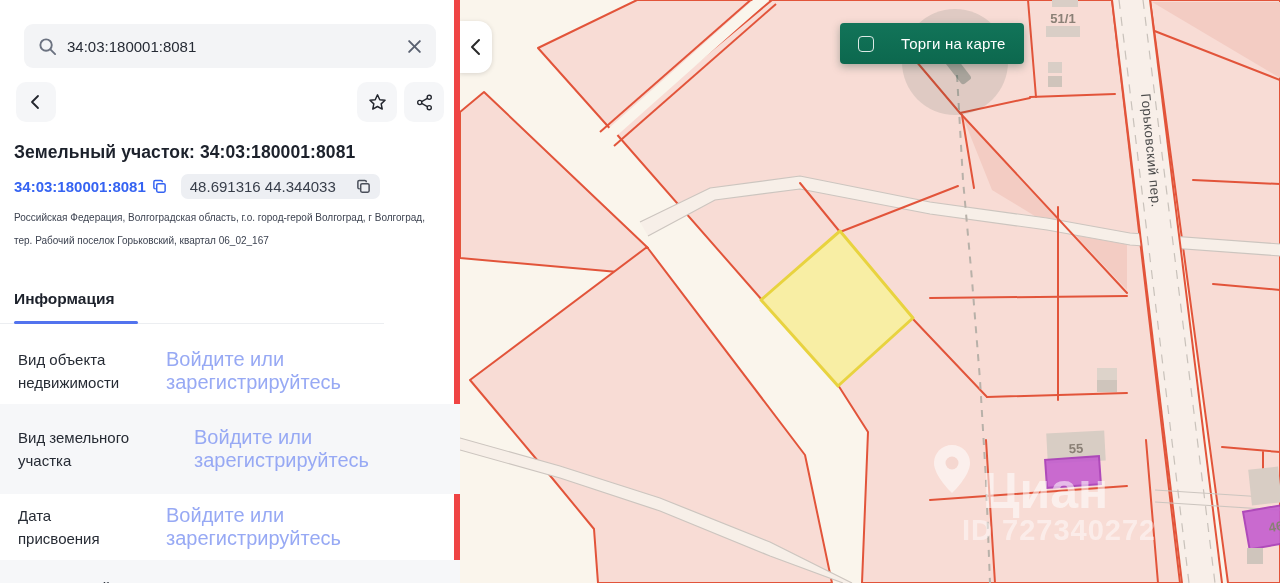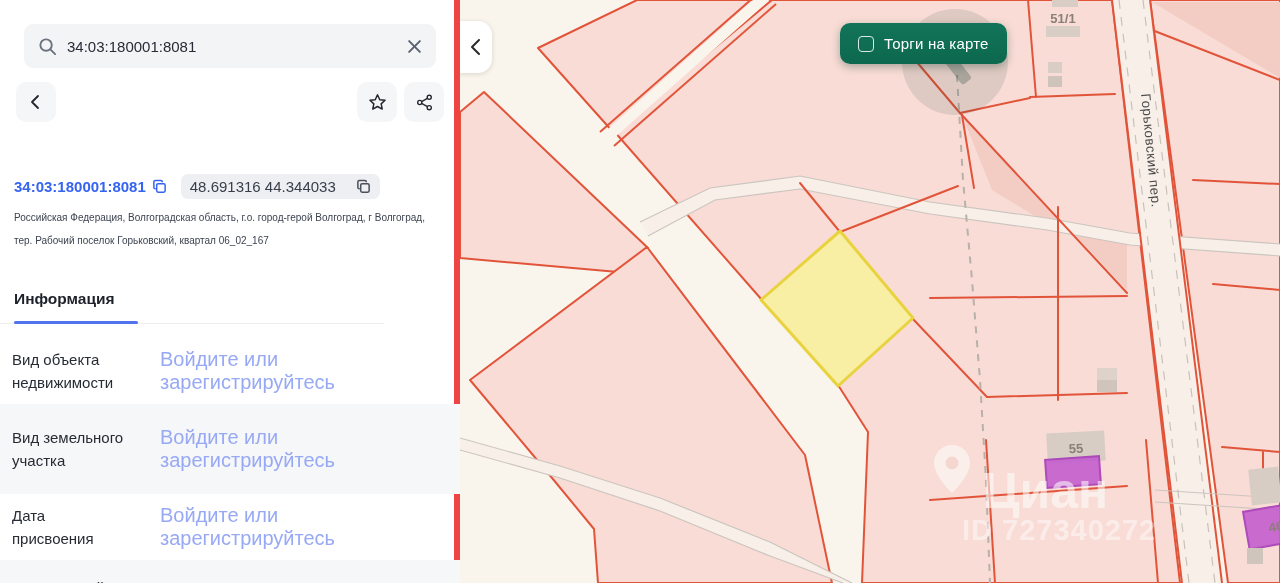--- a/index.html
+++ b/index.html
@@ -27,37 +27,37 @@
   .coord-pill { display:flex; align-items:center; gap:20px; background:#edeff3;
                 border-radius:7px; padding:4px 9px; font-size:15px; color:#383e4a; }
   .address { position:absolute; left:14px; top:206px; width:420px; font-size:10px;
              line-height:23px; color:#3c4250; }
   .tabs { position:absolute; left:0; top:286px; width:384px; border-bottom:1px solid #eceef1; height:38px; }
   .tab { position:absolute; left:14px; top:4px; font-size:15.5px; font-weight:700;
          color:#1c212b; padding-bottom:14px; cursor:pointer; }
   .tab-underline { position:absolute; left:14px; top:35px; width:124px; height:3px;
          background:#5273ee; border-radius:2px; }
   .rows { position:absolute; left:0; top:338px; width:460px; }
-  .row { display:flex; align-items:center; padding:10px 12px; }
-  .row.gray { background:#f6f7f9; }
+  .row { display:flex; align-items:center; padding:10px 18px; }
+  .row.gray { background:#f6f7f9;gap:28px; }
   .row .lbl { width:118px; font-size:15px; color:#262b34; line-height:23px; flex-shrink:0; }
   .row .val { margin-left:30px; font-size:20px; color:#97a9f4; cursor:pointer; }
   .row.r1 { min-height:62px; }
   .row.r2 { min-height:90px; }
   .row.r3 { min-height:64px; }
   .row.r4 { min-height:62px; align-items:flex-start; padding-top:16px; }
 
   
   .map { position:absolute; left:460px; top:0; width:820px; height:583px;
          background:#f97316; overflow:hidden; }
   .collapse-btn { position:absolute; left:-1px; top:21px; width:33px; height:52px;
         background:#fff; border-radius:0 14px 14px 0; box-shadow:0 1px 5px rgba(0,0,0,.14);
         display:flex; align-items:center; justify-content:center; cursor:pointer; z-index:8; }
   .torgi-btn { position:absolute; left:380px; top:23px; height:41px; padding:0 18px;
-        display:flex; align-items:center; gap:10px; border-radius:10px; cursor:pointer;
+        display:flex; align-items:center; gap:27px; border-radius:4px; cursor:pointer;
         background:linear-gradient(180deg,#127459 0%,#0c684e 100%);
         box-shadow:0 3px 8px rgba(20,60,45,.35); z-index:7; }
   .torgi-btn .cb { width:16px; height:16px; border:1.5px solid rgba(255,255,255,.85);
         border-radius:4px; background:transparent; }
   .torgi-btn .tlabel { color:#fff; font-size:15px; font-weight:500; letter-spacing:.2px; }
   svg text { font-family:"Liberation Sans", sans-serif; }
 </style>
 </head>
 <body>
 
@@ -96,20 +96,21 @@
         <svg width="19" height="19" viewBox="0 0 24 24">
             <circle cx="6" cy="12" r="2.6" fill="none" stroke="#23262e" stroke-width="1.7"></circle>
             <circle cx="18" cy="5.5" r="2.6" fill="none" stroke="#23262e" stroke-width="1.7"></circle>
             <circle cx="18" cy="18.5" r="2.6" fill="none" stroke="#23262e" stroke-width="1.7"></circle>
             <line x1="8.3" y1="10.8" x2="15.7" y2="6.7" stroke="#23262e" stroke-width="1.7"></line>
             <line x1="8.3" y1="13.2" x2="15.7" y2="17.3" stroke="#23262e" stroke-width="1.7"></line>
           </svg>
       </div>
     </div>
 
+    <div class="title">Земельный участок: 34:03:180001:8081</div>
 
     <div class="chips">
       <span class="cad-link">
         <span>34:03:180001:8081</span>
         <svg width="15" height="15" viewBox="0 0 16 16">
             <rect x="5" y="5" width="9" height="9" rx="1.5" fill="none" stroke="#3563f2" stroke-width="1.6"></rect>
             <path d="M11 3.5V3a1.5 1.5 0 0 0-1.5-1.5h-6A1.5 1.5 0 0 0 2 3v6a1.5 1.5 0 0 0 1.5 1.5H4" fill="none" stroke="#3563f2" stroke-width="1.6"></path>
           </svg>
       </span>
       <span class="coord-pill">

